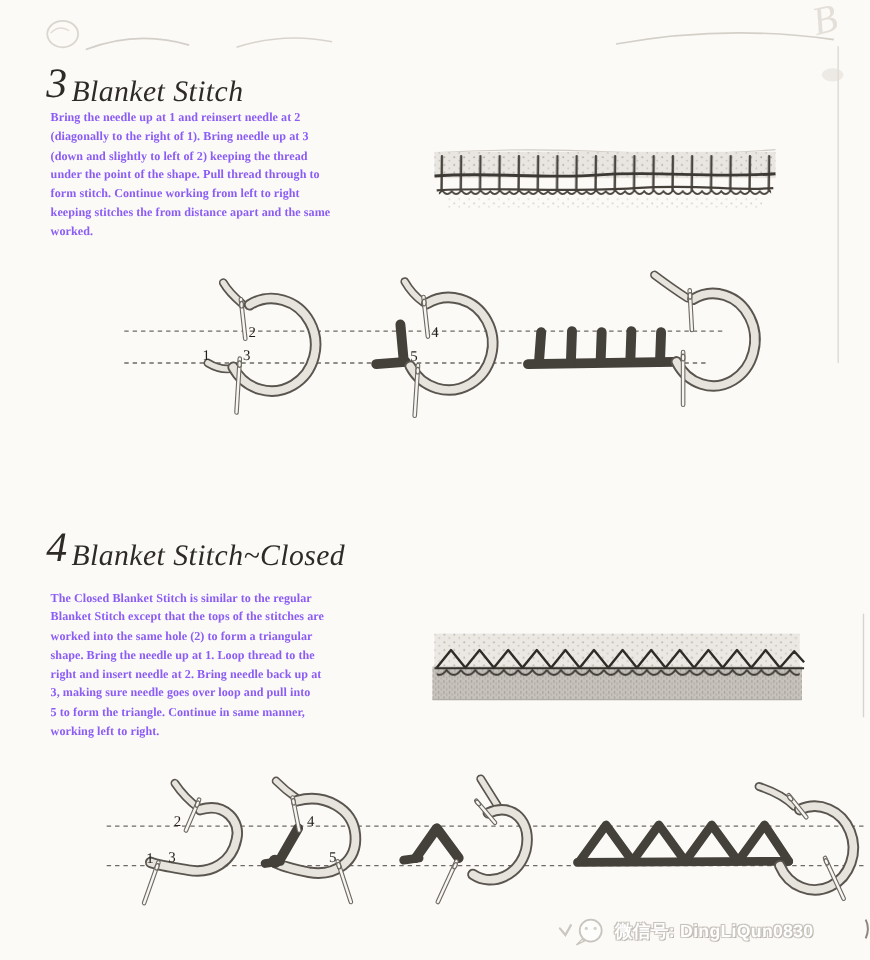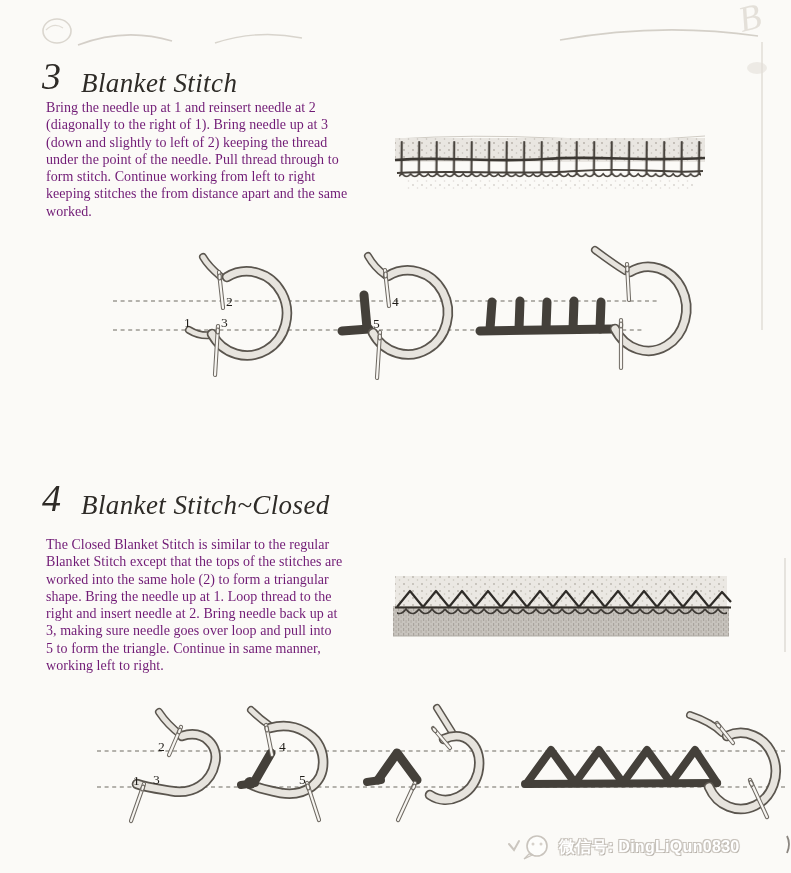--- a/index.html
+++ b/index.html
@@ -5,25 +5,25 @@
   html,body{margin:0;padding:0;background:#e9e9e9;}
   .page{
     position:relative; width:791px; height:873px; margin:0 auto;
     background:#fbfaf7; overflow:hidden;
     font-family:"Liberation Serif", serif; color:#3b3733;
   }
   .abs{position:absolute;}
   
   .heading{position:absolute; display:flex; align-items:flex-start; font-style:italic; color:#2e2b27;}
   .heading .num{font-size:38px; line-height:1; letter-spacing:0;}
-  .heading .title{font-size:27px; line-height:1; margin-top:13px; margin-left:20px; letter-spacing:.4px;}
+  .heading .title{font-size:27px; line-height:1; margin-top:13px; margin-left:4px; letter-spacing:.4px;}
   #h3{left:42px; top:57px;}
   #h4{left:42px; top:479px;}
   
-  .para{position:absolute; font-size:14px; line-height:17.3px; letter-spacing:.05px; white-space:nowrap; color:#701a75;}
+  .para{position:absolute; font-size:11px; line-height:17.3px; letter-spacing:.05px; white-space:nowrap; color:#8b5cf6;font-weight:bold;}
   #p3{left:46px; top:99px;}
   #p4{left:46px; top:536px;}
   
   .dash{stroke:#6f6a63; stroke-width:1.2; stroke-dasharray:4 3.6; fill:none;}
   .t-out{fill:none; stroke:#5a554e; stroke-width:10.5; stroke-linecap:round;}
   .t-in {fill:none; stroke:#e7e4de; stroke-width:7;   stroke-linecap:round;}
   .t2-out{fill:none; stroke:#5a554e; stroke-width:8;  stroke-linecap:round;}
   .t2-in {fill:none; stroke:#e7e4de; stroke-width:5;  stroke-linecap:round;}
   .dk{fill:none; stroke:#44403a; stroke-width:9; stroke-linecap:round; stroke-linejoin:round;}
   .dk2{fill:none; stroke:#44403a; stroke-width:8; stroke-linecap:round; stroke-linejoin:round;}
@@ -60,21 +60,21 @@
 
   <section>
     <div class="heading" id="h3">
       <span class="num">3</span>
       <span class="title">Blanket Stitch</span>
     </div>
     <div class="para" id="p3">
       <div>Bring the needle up at 1 and reinsert needle at 2</div>
       <div>(diagonally to the right of 1). Bring needle up at 3</div>
       <div>(down and slightly to left of 2) keeping the thread</div>
-      <div>under the point of the needle. Pull thread through to</div>
+      <div>under the point of the shape. Pull thread through to</div>
       <div>form stitch. Continue working from left to right</div>
       <div>keeping stitches the from distance apart and the same</div>
       <div>worked.</div>
     </div>
   </section>
 
   <svg class="abs" style="left:393px;top:120px;z-index:1" width="322" height="82">
     <defs>
       <pattern id="spkA" width="9" height="7" patternUnits="userSpaceOnUse">
         <circle cx="2" cy="2" r="0.9" fill="#b4afa7"></circle>

